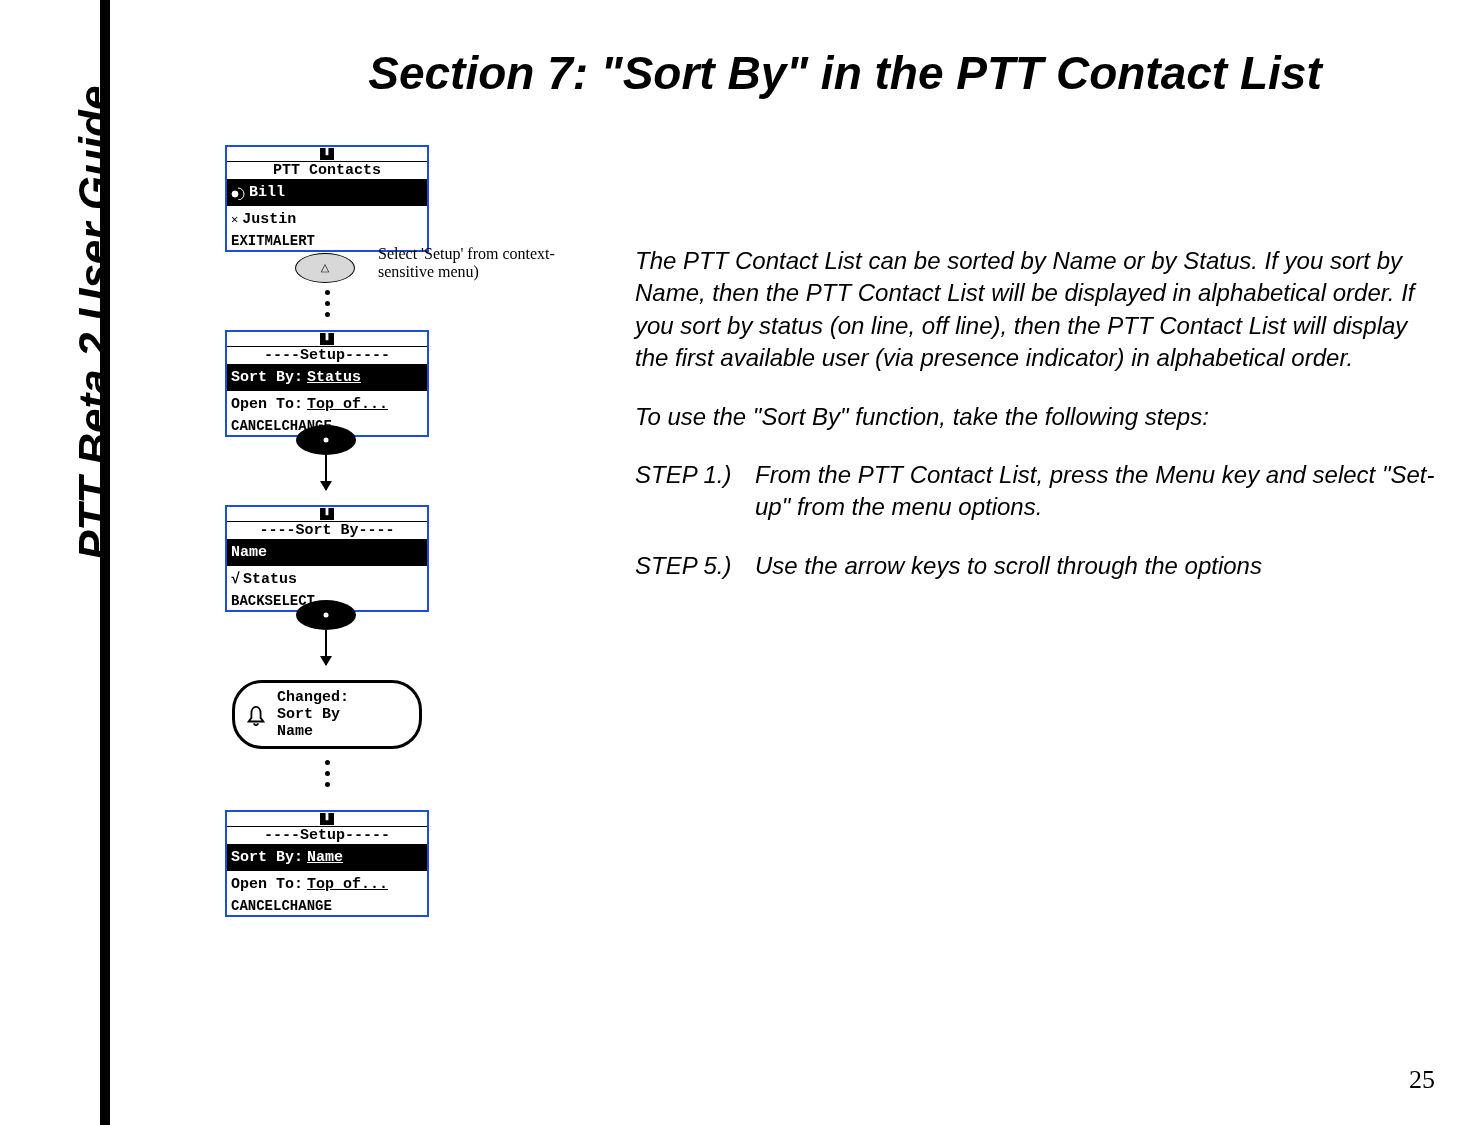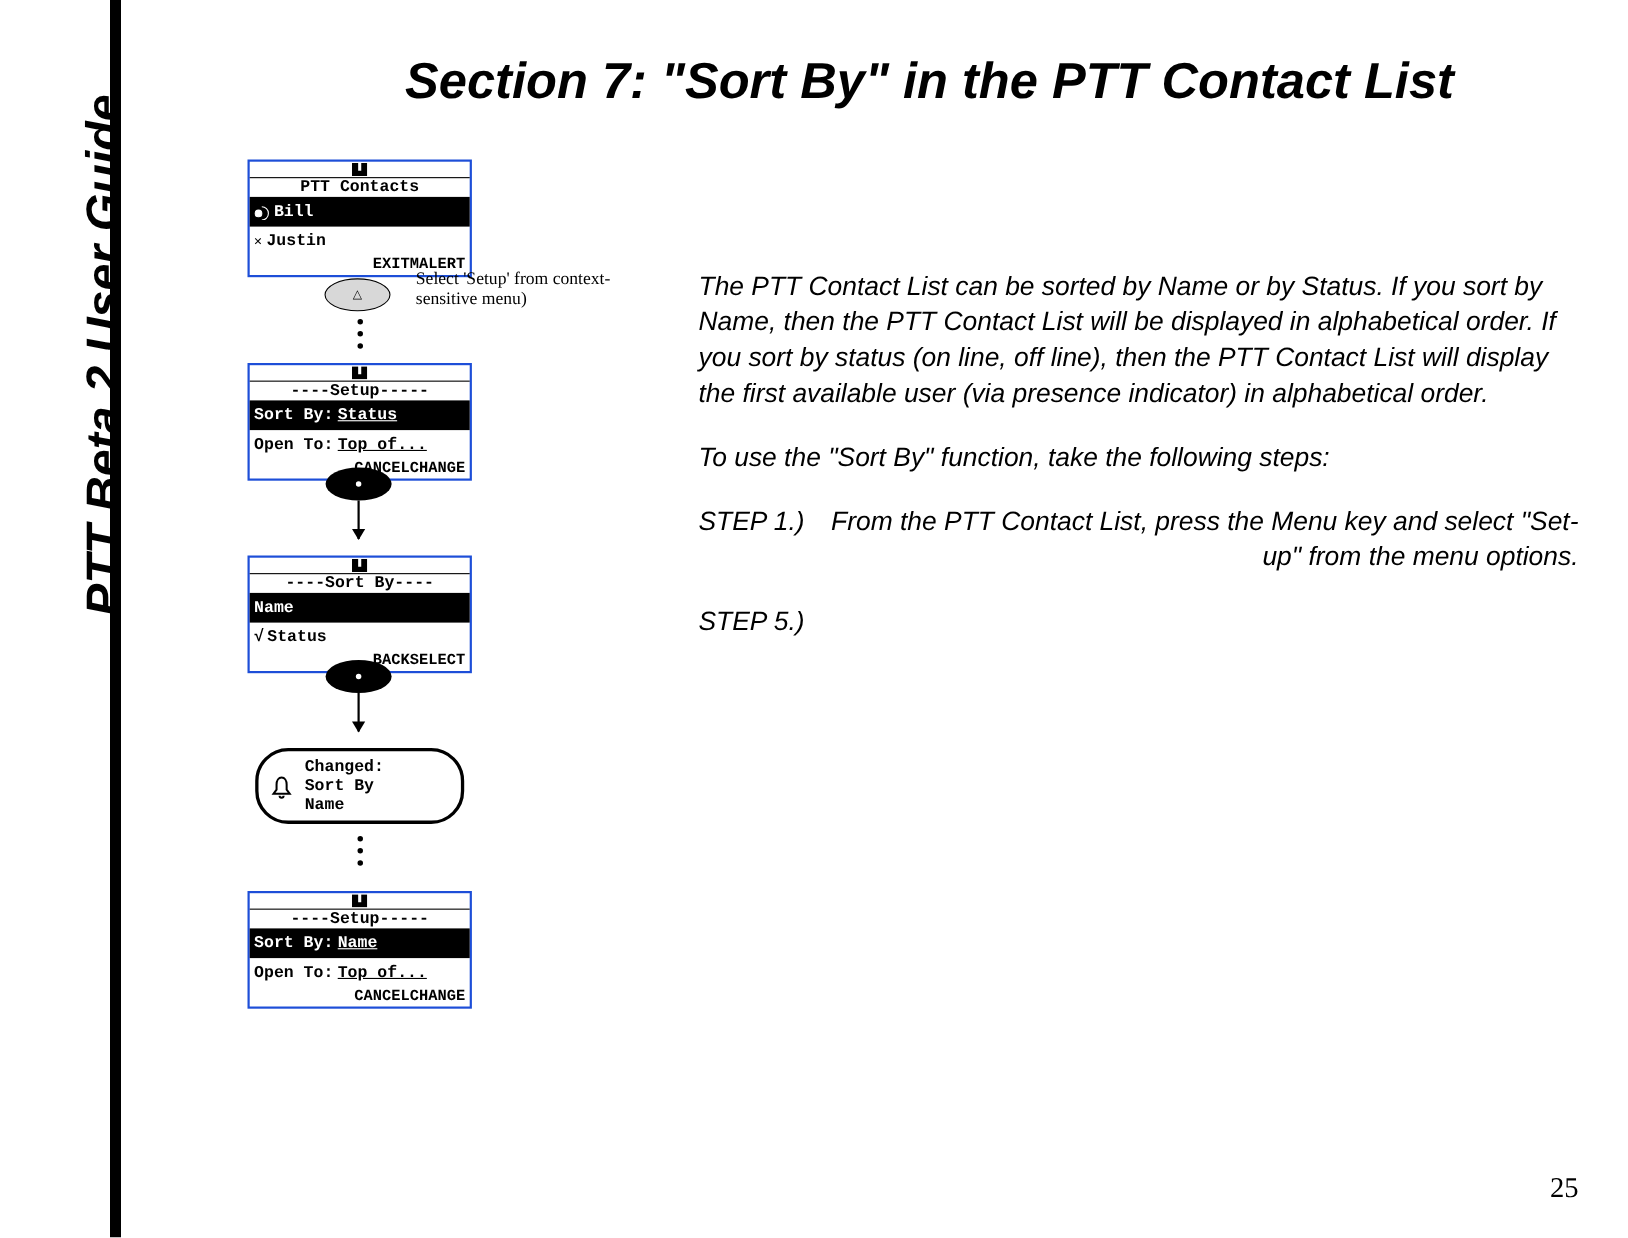--- a/index.html
+++ b/index.html
@@ -49,21 +49,21 @@
     width: 800px;
     font-family: Verdana, Geneva, sans-serif;
     font-size: 24px;
     font-style: italic;
     color: #000;
     line-height: 1.35;
   }
   .body-text p { margin-bottom: 26px; }
   .step { display: flex; margin-bottom: 26px; }
   .step-label { flex: 0 0 120px; }
-  .step-body { flex: 1; text-align: right; }
+  .step-body { flex: 1; }
   .page-num {
     position: absolute;
     right: 45px;
     bottom: 30px;
     font-size: 26px;
     font-family: "Times New Roman", serif;
   }
 
   
   .phone {
@@ -96,21 +96,21 @@
     display: flex;
     align-items: center;
     gap: 4px;
   }
   .phone .row.sel {
     background: #000;
     color: #fff;
   }
   .softkeys {
     display: flex;
-    justify-content: flex-end;
+    justify-content: flex-start;
     padding: 0 4px 1px 4px;
     font-size: 14px;
   }
   .underline { text-decoration: underline; }
 
   
   .nav-key {
     position: absolute;
     width: 60px; height: 30px;
     background: #000;
@@ -183,20 +183,21 @@
 
 <div class="body-text">
   <p>The PTT Contact List can be sorted by Name or by Status.  If you sort by Name, then the PTT Contact List will be displayed in alphabetical order.  If you sort by status (on line, off line), then the PTT Contact List will display the first available user (via presence indicator) in alphabetical order.</p>
   <p>To use the "Sort By" function, take the following steps:</p>
   <div class="step">
     <div class="step-label">STEP 1.)</div>
     <div class="step-body">From the PTT Contact List, press the Menu key and select "Set-up" from the menu options.</div>
   </div>
   <div class="step">
     <div class="step-label">STEP 5.)</div>
+    <div class="step-body">Use the arrow keys to scroll through the options</div>
   </div>
 </div>
 
 <div class="phone" style="left:225px; top:145px;">
   <div class="titlebar">
       <span class="ant"></span>
     </div>
   <div class="hdr">PTT Contacts</div>
   <div class="row sel">
     <span class="ptt-icon">

